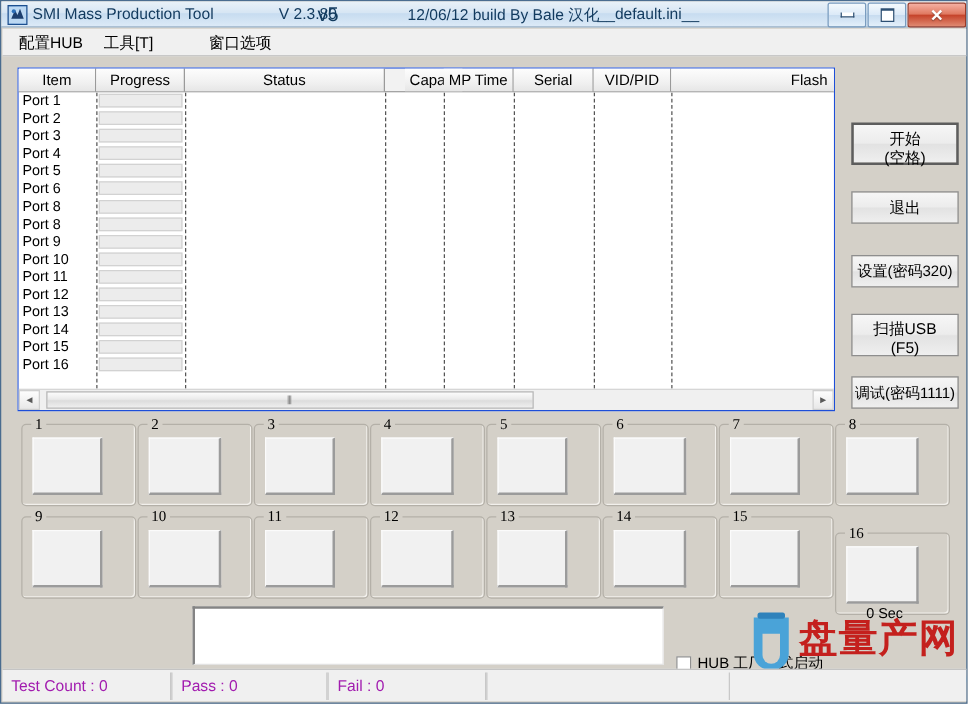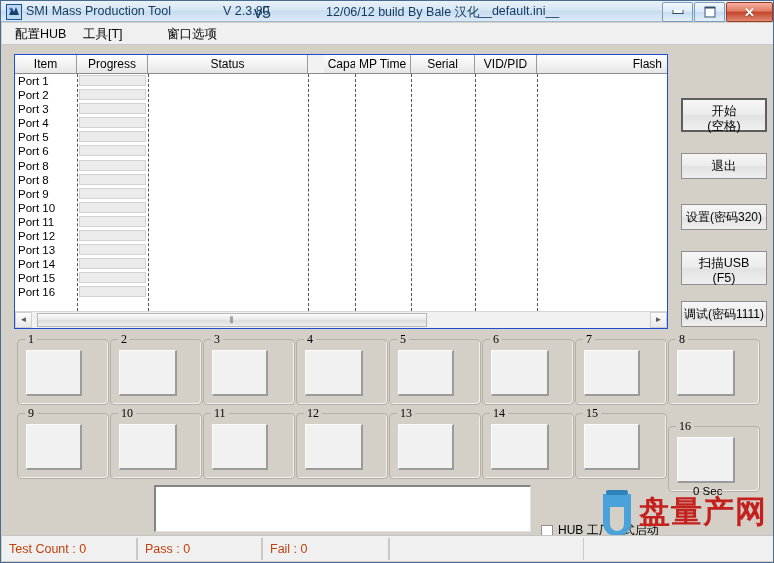--- a/index.html
+++ b/index.html
@@ -338,21 +338,21 @@
   .sb-pane {
     position: absolute;
     top: 2px;
     height: 22px;
     border-left: 1px solid #c8c8c8;
     border-right: 1px solid #c8c8c8;
     box-sizing: border-box;
     font-size: 12.5px;
     line-height: 22px;
     padding-left: 7px;
-    color: #c2410c;
+    color: #a21caf;
     white-space: nowrap;
   }
 
   
   .watermark {
     position: absolute;
     left: 596px; top: 487px;
     width: 178px;
     height: 74px;
     pointer-events: none;

